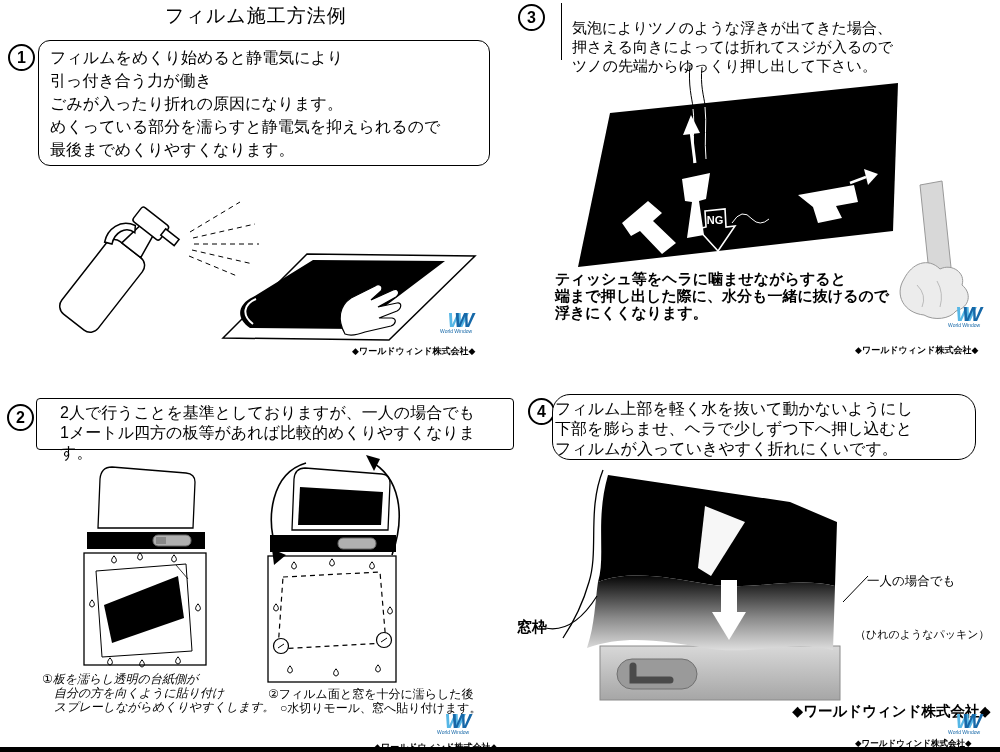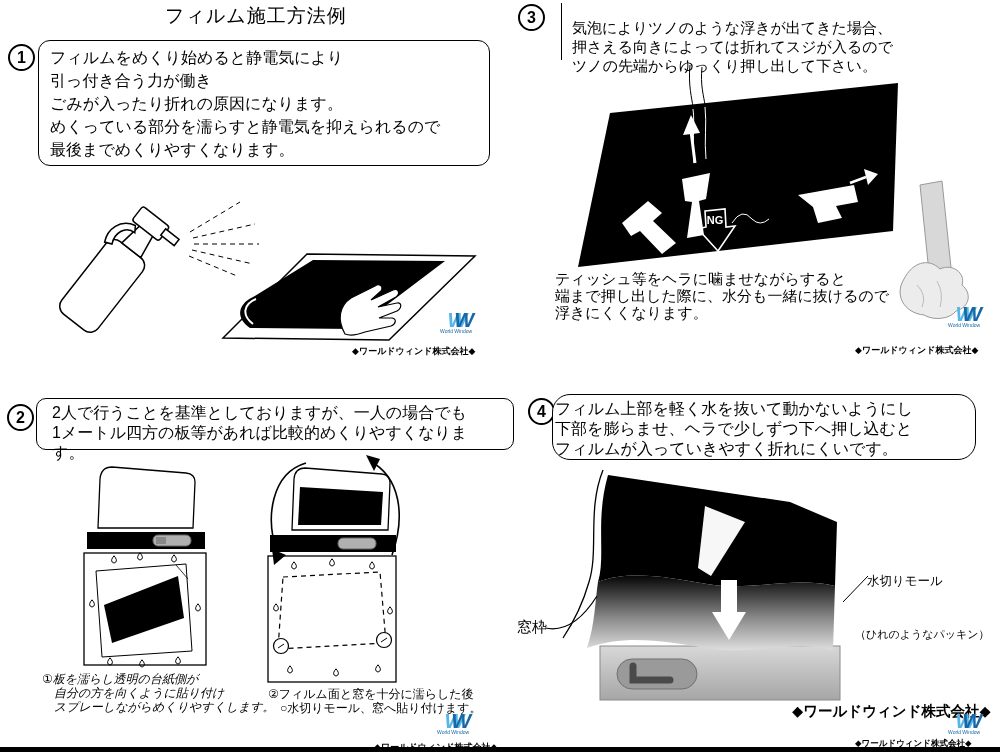--- a/index.html
+++ b/index.html
@@ -17,21 +17,21 @@
   .divider-v { position:absolute; border-left:1.5px solid #000; }
   .caption { position:absolute; font-size:12px; line-height:14px; white-space:pre-line; }
   .ww-logo { position:absolute; display:flex; flex-direction:column; align-items:flex-end; line-height:1; }
   .ww-glyphs { font-weight:bold; font-style:italic; font-size:21px; letter-spacing:-2px; }
   .ww-w1 { color:#56b7e6; }
   .ww-w2 { color:#1668a8; margin-left:-11px; }
   .ww-sub { font-size:5px; color:#1668a8; margin-top:-1px; letter-spacing:0; }
   .company-small { position:absolute; font-size:9px; font-weight:bold; white-space:nowrap; }
   .company-large { position:absolute; font-size:14.5px; font-weight:bold; white-space:nowrap; }
   .bottom-rule { position:absolute; left:0; top:747px; width:1000px; height:5px; background:#000; }
-  .lbl-bold { position:absolute; font-weight:normal; }
+  .lbl-bold { position:absolute; font-weight:bold; }
   svg { position:absolute; overflow:visible; }
 </style>
 </head>
 <body>
 
 <div id="root">
 
   
   <div class="page-title" style="left:165px; top:3px;">フィルム施工方法例</div>
 
@@ -124,36 +124,36 @@
 
       <g>
         <path d="M368,130 L390,126 L400,222 L378,227 Z" fill="#d8d8d8" stroke="#999" stroke-width="1"></path>
         <path d="M352,224 C342,240 352,258 372,260 C382,266 398,264 404,256 C418,252 420,238 410,230
                  C414,218 400,208 388,214 C376,202 360,208 352,224 Z" fill="#ececec" stroke="#999" stroke-width="1"></path>
         <path d="M365,230 Q375,240 370,252" stroke="#bbb" stroke-width="1" fill="none"></path>
         <path d="M385,226 Q392,238 388,252" stroke="#bbb" stroke-width="1" fill="none"></path>
       </g>
     </svg>
 
-    <div class="plain" style="left:555px; top:270px; font-size:15px; line-height:17px;">ティッシュ等をヘラに噛ませながらすると
+    <div class="plain" style="left:555px; top:270px; font-size:15px; line-height:17px;font-weight:bold;">ティッシュ等をヘラに噛ませながらすると
 端まで押し出した際に、水分も一緒に抜けるので
 浮きにくくなります。</div>
 
     <div class="ww-logo" style="left:948px; top:303px;">
       <div class="ww-glyphs"><span class="ww-w1">W</span><span class="ww-w2">W</span></div>
       <div class="ww-sub">World Window</div>
     </div>
     <div class="company-small" style="left:855px; top:344px;">◆ワールドウィンド株式会社◆</div>
   </div>
 
   
   <div class="group">
     <div class="circle-num" style="left:7px; top:404px;">2</div>
 
-    <div class="bubble" style="left:36px; top:398px; width:478px; height:52px; border-radius:10px; line-height:20px; padding:4px 15px;">2人で行うことを基準としておりますが、一人の場合でも
+    <div class="bubble" style="left:36px; top:398px; width:478px; height:52px; border-radius:4px; line-height:20px; padding:4px 23px;">2人で行うことを基準としておりますが、一人の場合でも
 1メートル四方の板等があれば比較的めくりやすくなります。</div>
 
     <svg style="left:40px; top:455px;" width="460" height="235" viewBox="0 0 460 235">
       <defs>
         <path id="drop" d="M0,-3.2 C2.4,-0.4 3,1.6 1.8,3 C0.8,4.2 -0.8,4.2 -1.8,3 C-3,1.6 -2.4,-0.4 0,-3.2 Z"></path>
       </defs>
 
       <g>
         <path d="M58,73 L60,24 Q61,12 72,12 L146,18 Q155,19 155,27 L153,73 Z" fill="#fff" stroke="#000" stroke-width="1.3"></path>
         <rect x="47" y="77" width="118" height="17" fill="#000"></rect>
@@ -258,21 +258,21 @@
       <g fill="#fff">
         <rect x="206" y="118" width="16" height="34"></rect>
         <polygon points="197,150 231,150 214,178"></polygon>
       </g>
 
       <path d="M30,166 Q58,172 82,134" stroke="#000" stroke-width="1.2" fill="none"></path>
       <path d="M353,114 L328,140" stroke="#000" stroke-width="1" fill="none"></path>
     </svg>
 
     <div class="lbl-bold" style="left:517px; top:618px; font-size:15px;">窓枠</div>
-    <div class="plain" style="left:867px; top:573px; font-size:12.5px;">水切りモール</div>
+    <div class="plain" style="left:867px; top:573px; font-size:12.5px;">一人の場合でも</div>
     <div class="plain" style="left:855px; top:627px; font-size:11px;">（ひれのようなパッキン）</div>
 
     <div class="company-large" style="left:792px; top:702px;">◆ワールドウィンド株式会社◆</div>
 
     <div class="ww-logo" style="left:948px; top:710px;">
       <div class="ww-glyphs"><span class="ww-w1">W</span><span class="ww-w2">W</span></div>
       <div class="ww-sub">World Window</div>
     </div>
     <div class="company-small" style="left:855px; top:738px; font-size:8.5px;">◆ワールドウィンド株式会社◆</div>
   </div>

